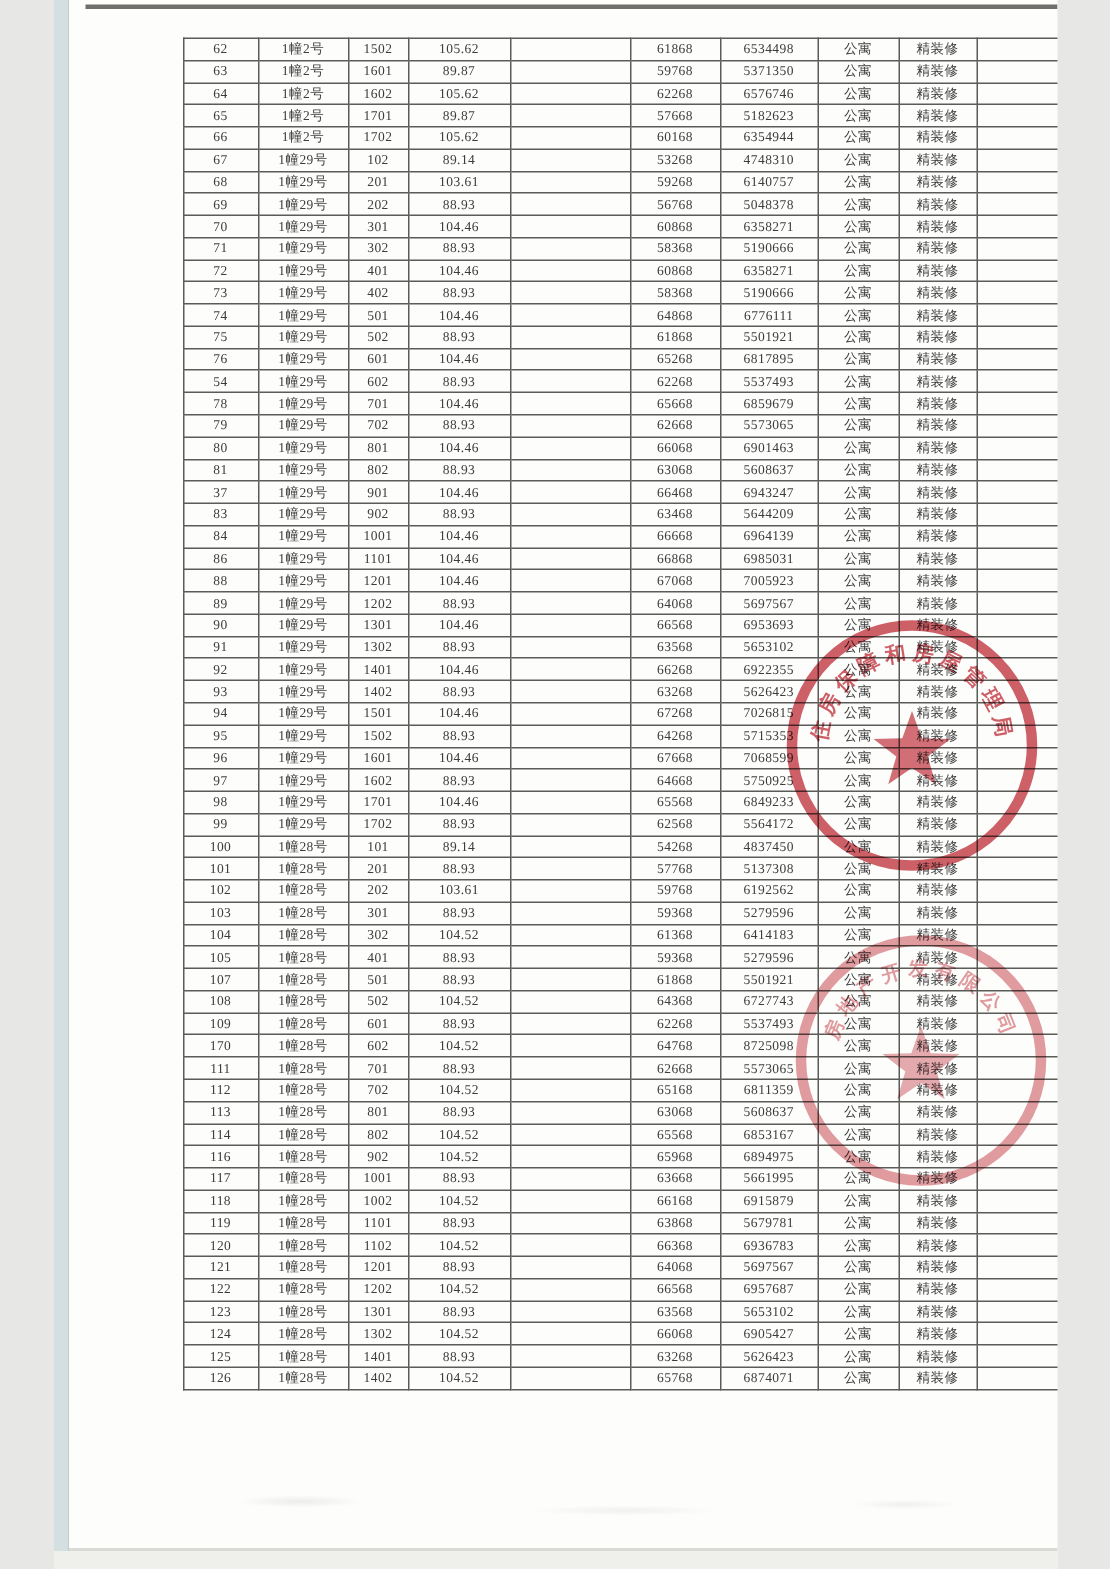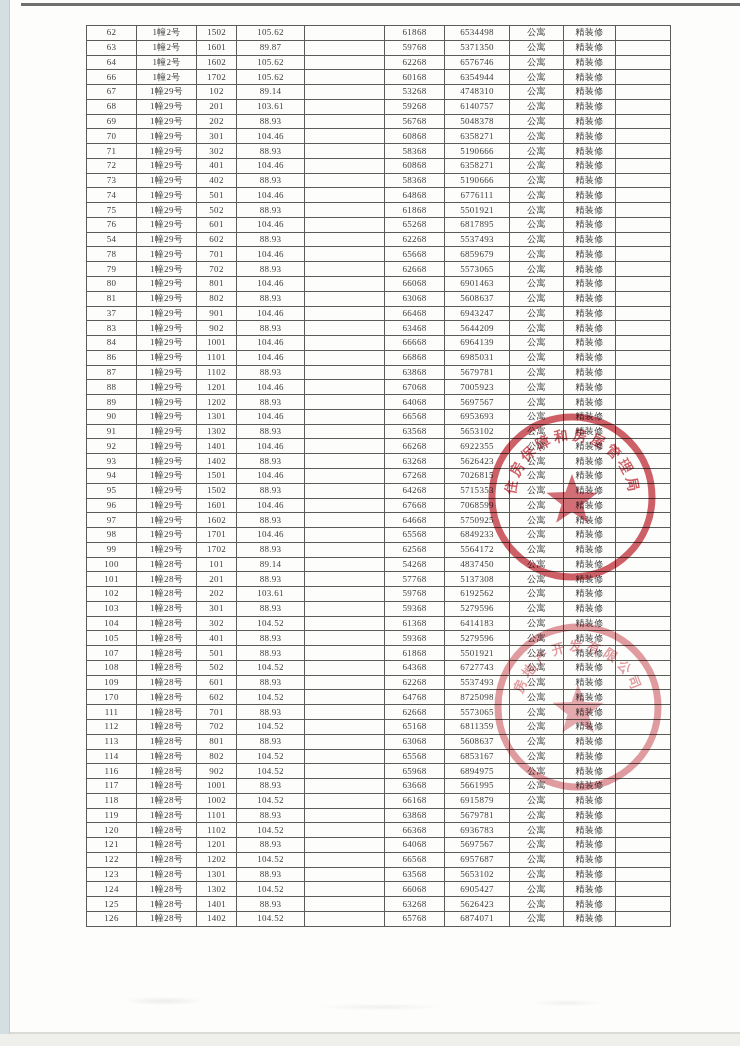--- a/index.html
+++ b/index.html
@@ -1,17 +1,17 @@
 <!DOCTYPE html>
 <html><head>
 <meta charset="utf-8">
 <style>
   html,body { margin:0; padding:0; background:#e7e7e5; }
   .page {
-    position:relative; width:740px; height:1046px; margin:0 auto;
+    position:relative; width:669px; height:1046px; margin:0 auto;
     background:#fdfdfc; overflow:hidden;
     font-family:"Liberation Serif","DejaVu Serif",serif;
   }
   
   .edge-left   { position:absolute; left:0; top:0; width:9px; height:1046px; background:#d4dfe1; }
   .edge-left-line { position:absolute; left:9px; top:0; width:1px; height:1046px; background:#c2ccce; }
   .edge-top    { position:absolute; left:21px; right:0; top:3px; height:3px; background:#4b4b48; opacity:.8; }
   .edge-bottom { position:absolute; left:10px; right:0; top:1032px; height:2px; background:#c7c7c2; opacity:.65; }
   .edge-foot   { position:absolute; left:0; right:0; top:1034px; height:12px; background:#efefec; }
   .smudge {
@@ -105,20 +105,32 @@
           <td>1602</td>
           <td>105.62</td>
           <td></td>
           <td>62268</td>
           <td>6576746</td>
           <td>公寓</td>
           <td>精装修</td>
           <td></td>
         </tr>
         <tr>
+          <td>65</td>
+          <td>1幢2号</td>
+          <td>1701</td>
+          <td>89.87</td>
+          <td></td>
+          <td>57668</td>
+          <td>5182623</td>
+          <td>公寓</td>
+          <td>精装修</td>
+          <td></td>
+        </tr>
+        <tr>
           <td>66</td>
           <td>1幢2号</td>
           <td>1702</td>
           <td>105.62</td>
           <td></td>
           <td>60168</td>
           <td>6354944</td>
           <td>公寓</td>
           <td>精装修</td>
           <td></td>
@@ -340,32 +352,20 @@
           <td></td>
         </tr>
         <tr>
           <td>86</td>
           <td>1幢29号</td>
           <td>1101</td>
           <td>104.46</td>
           <td></td>
           <td>66868</td>
           <td>6985031</td>
-          <td>公寓</td>
-          <td>精装修</td>
-          <td></td>
-        </tr>
-        <tr>
-          <td>87</td>
-          <td>1幢29号</td>
-          <td>1102</td>
-          <td>88.93</td>
-          <td></td>
-          <td>63868</td>
-          <td>5679781</td>
           <td>公寓</td>
           <td>精装修</td>
           <td></td>
         </tr>
         <tr>
           <td>88</td>
           <td>1幢29号</td>
           <td>1201</td>
           <td>104.46</td>
           <td></td>

